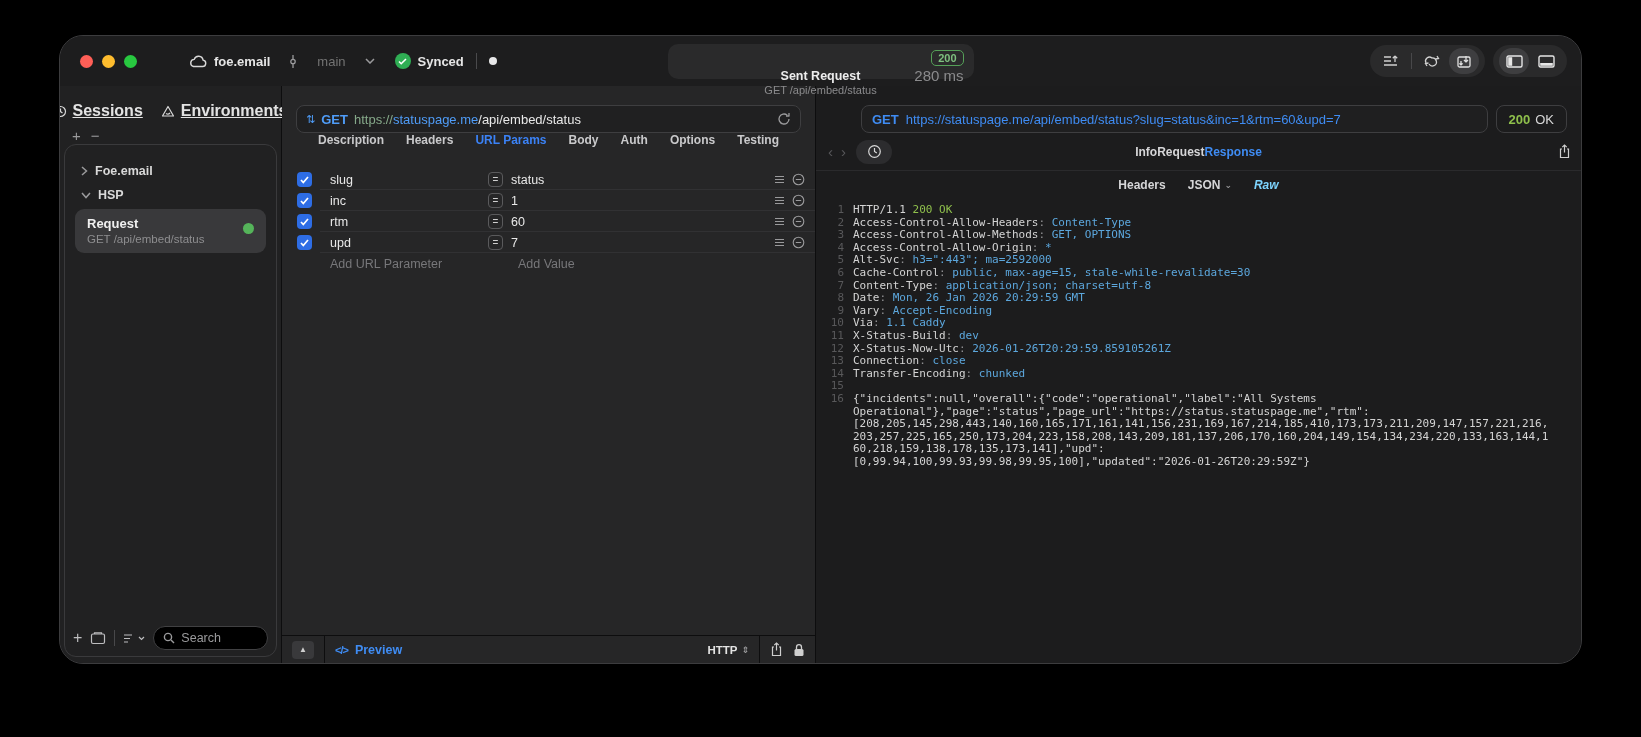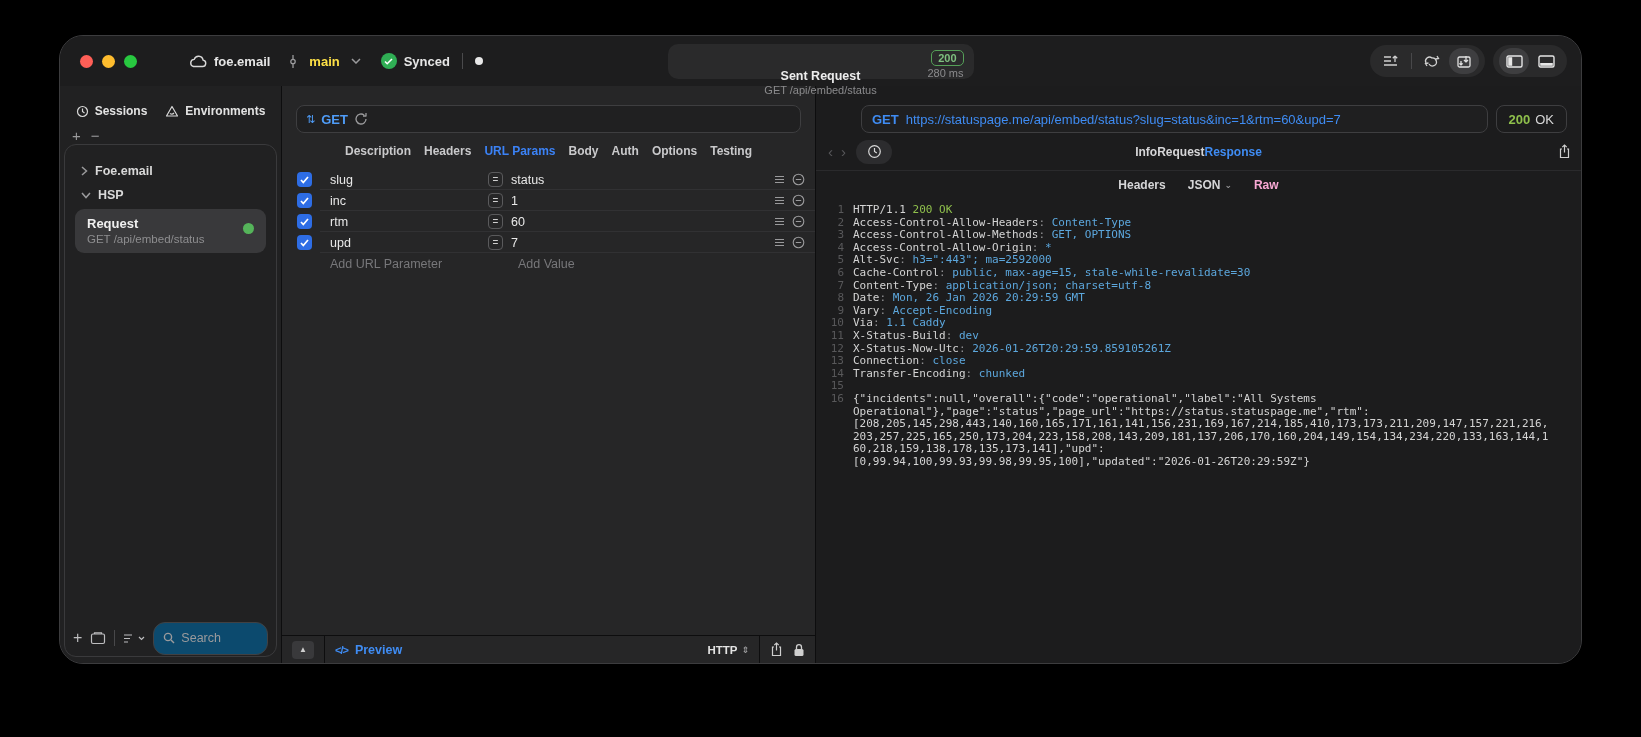--- a/index.html
+++ b/index.html
@@ -11,72 +11,72 @@
     background:#1d1d1e; border-radius:24px; border:1px solid #3c3c3e; overflow:hidden;
     display:flex; flex-direction:column; }
 
   
   .titlebar { height:50px; flex:0 0 50px; display:flex; align-items:center; position:relative;
     background:#1d1d1e; padding:0 14px; }
   .traffic { display:flex; gap:9px; margin-left:6px; }
   .tl { width:13px; height:13px; border-radius:50%; }
   .tl.red{ background:#ff5f57; } .tl.yellow{ background:#febc2e; } .tl.green{ background:#28c840; }
   .proj-group { display:flex; align-items:center; gap:7px; margin-left:52px; color:#e6e6e6; font-size:13px; font-weight:700; }
-  .branch-group { display:flex; align-items:center; gap:11px; margin-left:18px; color:#fde047; font-size:13px; font-weight:700; }
+  .branch-group { display:flex; align-items:center; gap:19px; margin-left:18px; color:#737373; font-size:13px; font-weight:400; }
   .sync-group { display:flex; align-items:center; gap:7px; margin-left:20px; color:#e6e6e6; font-size:13px; font-weight:700; }
   .tb-sep { width:1px; height:16px; background:#4a4a4c; margin:0 12px; }
   .white-dot { width:8px; height:8px; border-radius:50%; background:#e8e8e8; }
   .check-circle { width:16px; height:16px; border-radius:50%; background:#2fae54; display:flex; align-items:center; justify-content:center; }
 
   .center-pill { position:absolute; left:50%; transform:translateX(-50%); top:8px; width:306px; height:35px;
     background:#2a2a2b; border-radius:10px; display:flex; align-items:center; justify-content:center; }
   .center-text { text-align:center; line-height:1.25;margin-top:44px; }
   .center-title { font-size:12.5px; font-weight:700; color:#ededed; }
   .center-sub { font-size:11px; color:#8b8b8d; }
   .center-right { position:absolute; right:10px; top:4px; text-align:right; }
   .status-badge { display:inline-block; border:1px solid #55a058; color:#7ec07f; font-size:11px; font-weight:700;
     border-radius:5px; padding:0 6px; line-height:14px; }
-  .duration { font-size:11px; color:#8b8b8d; margin-top:1px; }
+  .duration { font-size:15px; color:#8b8b8d; margin-top:1px; }
 
   .tb-right { position:absolute; right:14px; top:9px; display:flex; gap:8px; }
   .tb-pill { background:#2a2a2b; border-radius:16px; height:32px; display:flex; align-items:center; padding:0 6px; gap:2px; }
   .tb-icon-btn { width:30px; height:26px; display:flex; align-items:center; justify-content:center; border-radius:13px; }
   .tb-icon-btn.active { background:#3e3e40; }
   .tb-pill .pill-sep { width:1px; height:16px; background:#48484a; margin:0 3px; }
 
   
   .cols { flex:1; display:flex; min-height:0; }
 
   
   .sidebar { width:222px; flex:0 0 222px; background:#212122; display:flex; flex-direction:column; border-right:1px solid #0d0d0e; }
   .sb-tabs { height:34px; display:flex; align-items:center; justify-content:center; gap:18px; margin-top:8px; }
-  .sb-tab { display:flex; align-items:center; gap:6px; color:#e3e3e3; font-size:12px; font-weight:700; cursor:default; }
+  .sb-tab { display:flex; align-items:center; gap:6px; color:#e3e3e3; font-size:16px; font-weight:700; cursor:default;text-decoration:underline; }
   .sb-addrow { display:flex; gap:10px; padding:0 12px; height:14px; align-items:center; color:#9a9a9c; font-size:15px; }
   .sb-panel { flex:1; margin:2px 4px 6px 4px; border:1px solid #3a3a3c; border-radius:12px; display:flex; flex-direction:column; min-height:0; overflow:hidden; }
   .tree { padding:14px 8px 0 8px; flex:1; }
   .tree-item { display:flex; align-items:center; gap:7px; color:#d9d9d9; font-size:12.5px; font-weight:700; padding:5px 8px; }
   .req-card { background:#39393b; border-radius:9px; margin:2px 2px; padding:7px 10px 8px 12px; position:relative; }
   .req-title { color:#f0f0f0; font-size:13px; font-weight:700; }
   .req-sub { color:#8e8e90; font-size:11.5px; margin-top:2px; }
   .req-dot { position:absolute; right:12px; top:14px; width:11px; height:11px; border-radius:50%; background:#55b45a; }
   .sb-bottom { height:36px; flex:0 0 36px; display:flex; align-items:center; padding:0 8px; gap:8px; color:#bdbdbf; }
   .sb-bottom .vsep { width:1px; height:16px; background:#48484a; }
-  .search-pill { flex:1; height:33px; background:#0c4a6e; border:1px solid #414143; border-radius:12px;
+  .search-pill { flex:1; height:24px; background:#000000; border:1px solid #414143; border-radius:12px;
     display:flex; align-items:center; gap:6px; padding:0 9px; color:#9a9a9c; font-size:12.5px; }
 
   
   .middle { width:534px; flex:0 0 534px; background:#262627; display:flex; flex-direction:column; border-right:1px solid #0d0d0e; }
   .url-bar { margin:19px 14px 0 14px; height:28px; border:1px solid #3e3e40; background:#202021; border-radius:8px;
     display:flex; align-items:center; padding:0 9px; gap:6px; font-size:13px; }
   .sort-glyph { color:#4f9cf7; font-size:11px; }
   .method { color:#4f9cf7; font-weight:700; }
   .url-text { flex:1; white-space:nowrap; overflow:hidden; }
   .u-scheme { color:#86a98a; } .u-host { color:#4f9cf7; } .u-path { color:#e8e8e8; }
   .refresh { color:#9a9a9c; font-size:14px; }
-  .mid-tabs { height:36px; display:flex; align-items:center; justify-content:center; gap:13px; }
+  .mid-tabs { height:36px; display:flex; align-items:flex-start; justify-content:center; gap:22px; }
   .mid-tab { color:#c9c9cb; font-size:12px; font-weight:600; cursor:default; }
   .mid-tab.active { color:#3b82f6; }
   .param-table { flex:1; padding:0 0 0 0; }
   .pt-head { display:flex; height:20px; align-items:center; color:#8a8a8c; font-size:11px; margin-top:2px; }
   .pt-head .h-name { margin-left:48px; width:166px; }
   .pt-head .h-value { margin-left:22px; }
   .p-row { display:flex; align-items:center; height:21px; position:relative; }
   .p-row .rowline { position:absolute; left:38px; right:0; bottom:0; height:1px; background:#313133; }
   .p-check { width:15px; height:15px; margin-left:15px; border-radius:4px; background:#2e6de5; display:flex; align-items:center; justify-content:center; }
   .p-name { margin-left:18px; width:158px; color:#e8e8e8; font-size:12.5px; }
@@ -108,21 +108,21 @@
   .resp-status .code { color:#8fc04c; } .resp-status .ok { color:#d8d8d8; font-weight:400; }
   .resp-nav { height:38px; display:flex; align-items:center; padding:0 10px; position:relative; border-bottom:1px solid #2a2a2c; }
   .hist-chevrons { color:#57575a; font-size:15px; display:flex; gap:8px; margin-left:2px; }
   .clock-btn { width:36px; height:24px; background:#2c2c2e; border-radius:12px; display:flex; align-items:center; justify-content:center; margin-left:10px; }
   .resp-tabs { position:absolute; left:50%; transform:translateX(-50%); display:flex; }
   .resp-tab { color:#d6d6d8; font-size:12px; font-weight:600; }
   .resp-tab.active { color:#3f8cf3; }
   .share-btn-r { margin-left:auto; color:#cfcfcf; }
   .resp-subtabs { height:28px; display:flex; align-items:center; justify-content:center; gap:22px; }
   .resp-subtab { color:#d6d6d8; font-size:12px; font-weight:600; display:flex; align-items:center; gap:4px; }
-  .resp-subtab.active { color:#f9a8d4; }
+  .resp-subtab.active { color:#7dd3fc;font-style:italic; }
   .chev-dn { font-size:9px; color:#9a9a9c; }
 
   .code-area { flex:1; overflow:hidden; padding:5px 8px 0 6px; font-family:"DejaVu Sans Mono","Liberation Mono",monospace;
     font-size:11px; line-height:12.6px; }
   .code-line { display:flex; white-space:pre; }
   .ln { width:22px; flex:0 0 22px; text-align:right; color:#58585a; margin-right:9px; user-select:none; }
   .c-plain { color:#d4d4d4; } .c-dim { color:#8f8f91; } .c-val { color:#5ca7dd; } .c-green { color:#8fc04c; }
 
   
   svg { display:block; }
@@ -310,20 +310,21 @@
               <span>Search</span>
             </div>
           </div>
         </div>
       </div>
 
       <div class="middle">
         <div class="url-bar">
           <span class="sort-glyph">⇅</span>
           <span class="method">GET</span>
+          <span class="url-text"><span class="u-scheme">https://</span><span class="u-host">statuspage.me</span><span class="u-path">/api/embed/status</span></span>
           <span class="refresh">
             <svg width="14" height="14" viewBox="0 0 14 14" fill="none" stroke="#9a9a9c" stroke-width="1.3">
               <path d="M12 7a5 5 0 1 1-1.8-3.85"></path>
                 <path d="M12 1v3h-3" stroke-linejoin="round"></path>
             </svg>
           </span>
         </div>
 
         <div class="mid-tabs">
 

